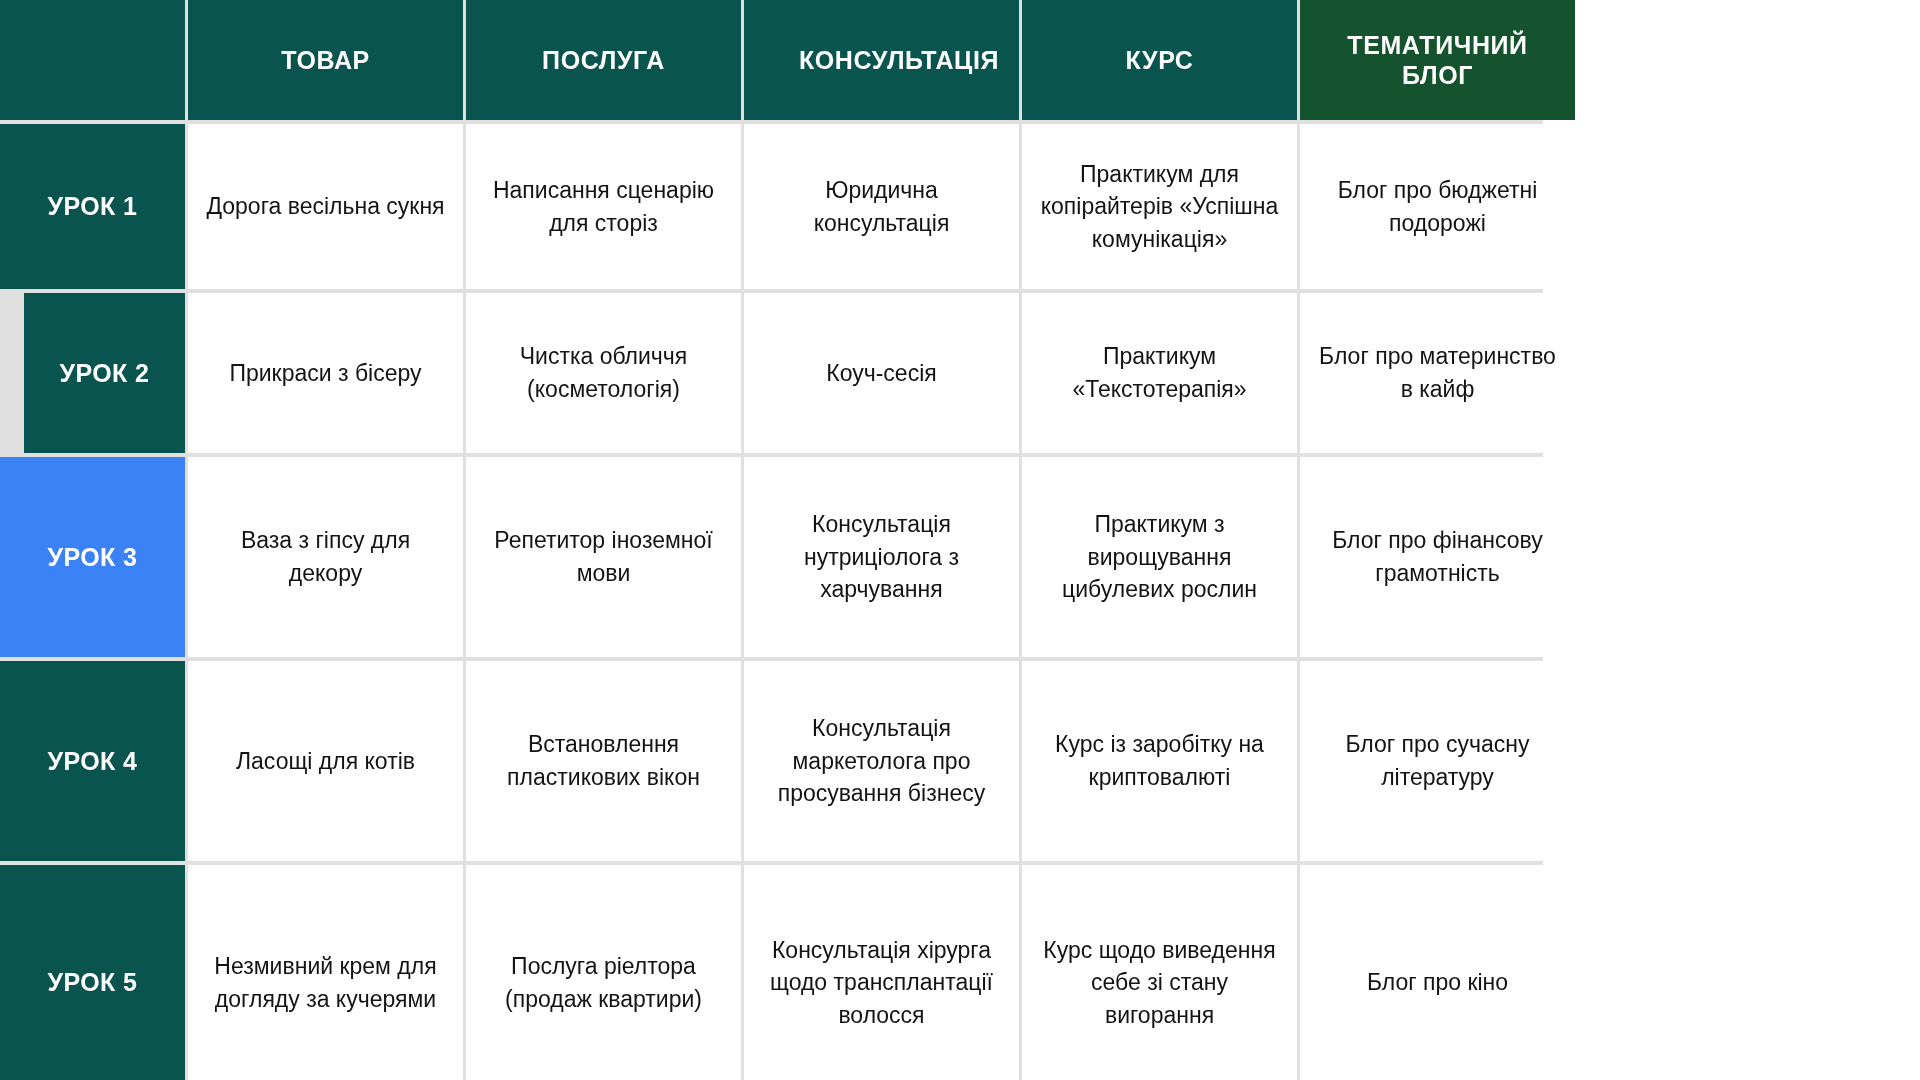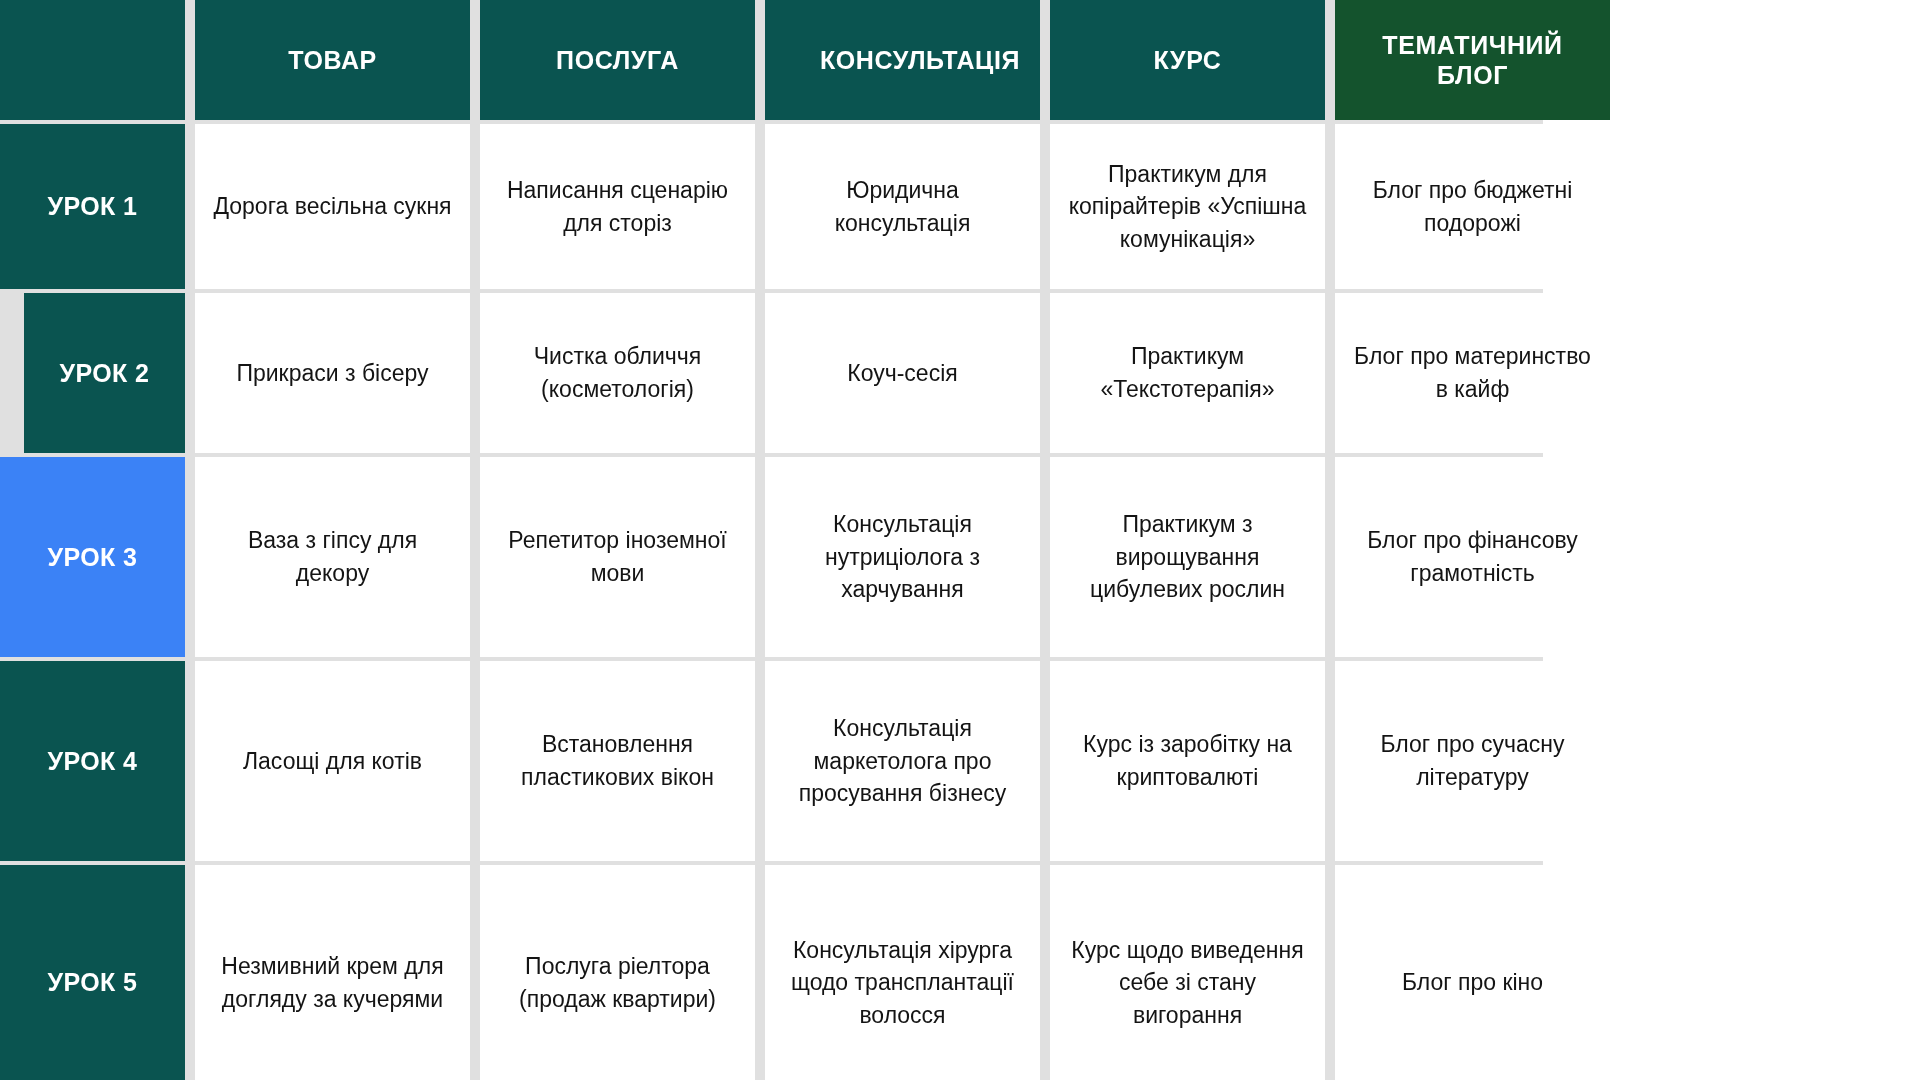--- a/index.html
+++ b/index.html
@@ -14,21 +14,21 @@
     overflow: hidden;
     font-family: "Liberation Sans", "DejaVu Sans", sans-serif;
   }
 
   .grid {
     width: 1543px;
     height: 1080px;
     display: grid;
     grid-template-columns: 185px 275px 275px 275px 275px 275px;
     grid-template-rows: 120px 165px 160px 200px 200px 235px;
-    gap: 4px 10px;
+    gap: 4px 3px;
     background: #ffffff;
     box-sizing: border-box;
   }
 
   .cell {
     display: flex;
     align-items: center;
     justify-content: center;
     text-align: center;
     box-sizing: border-box;

